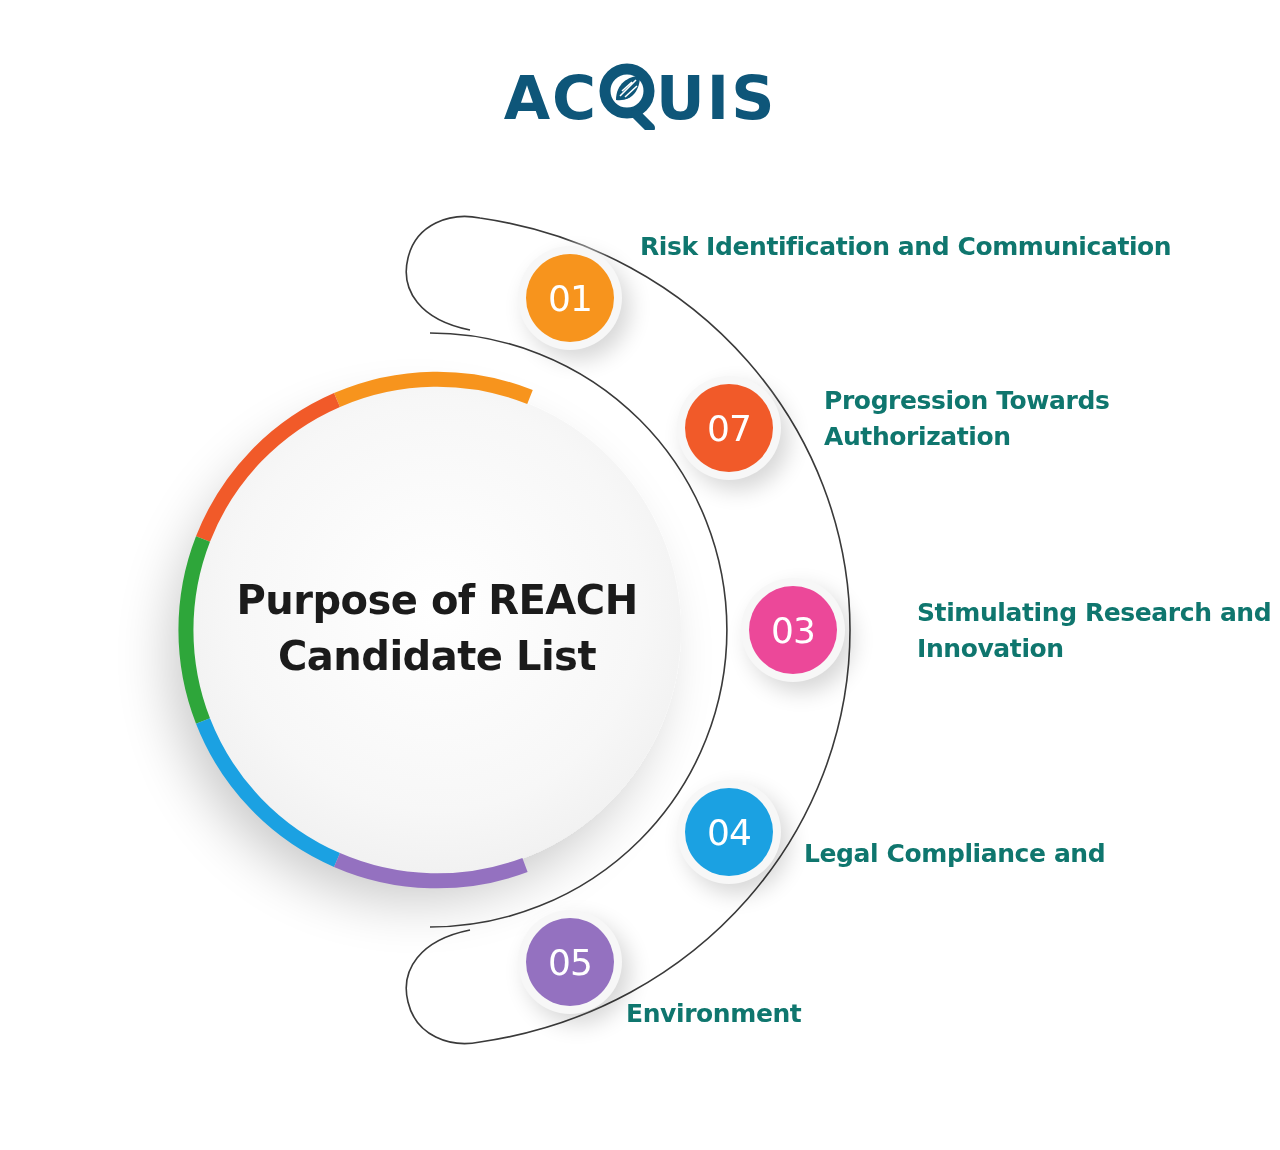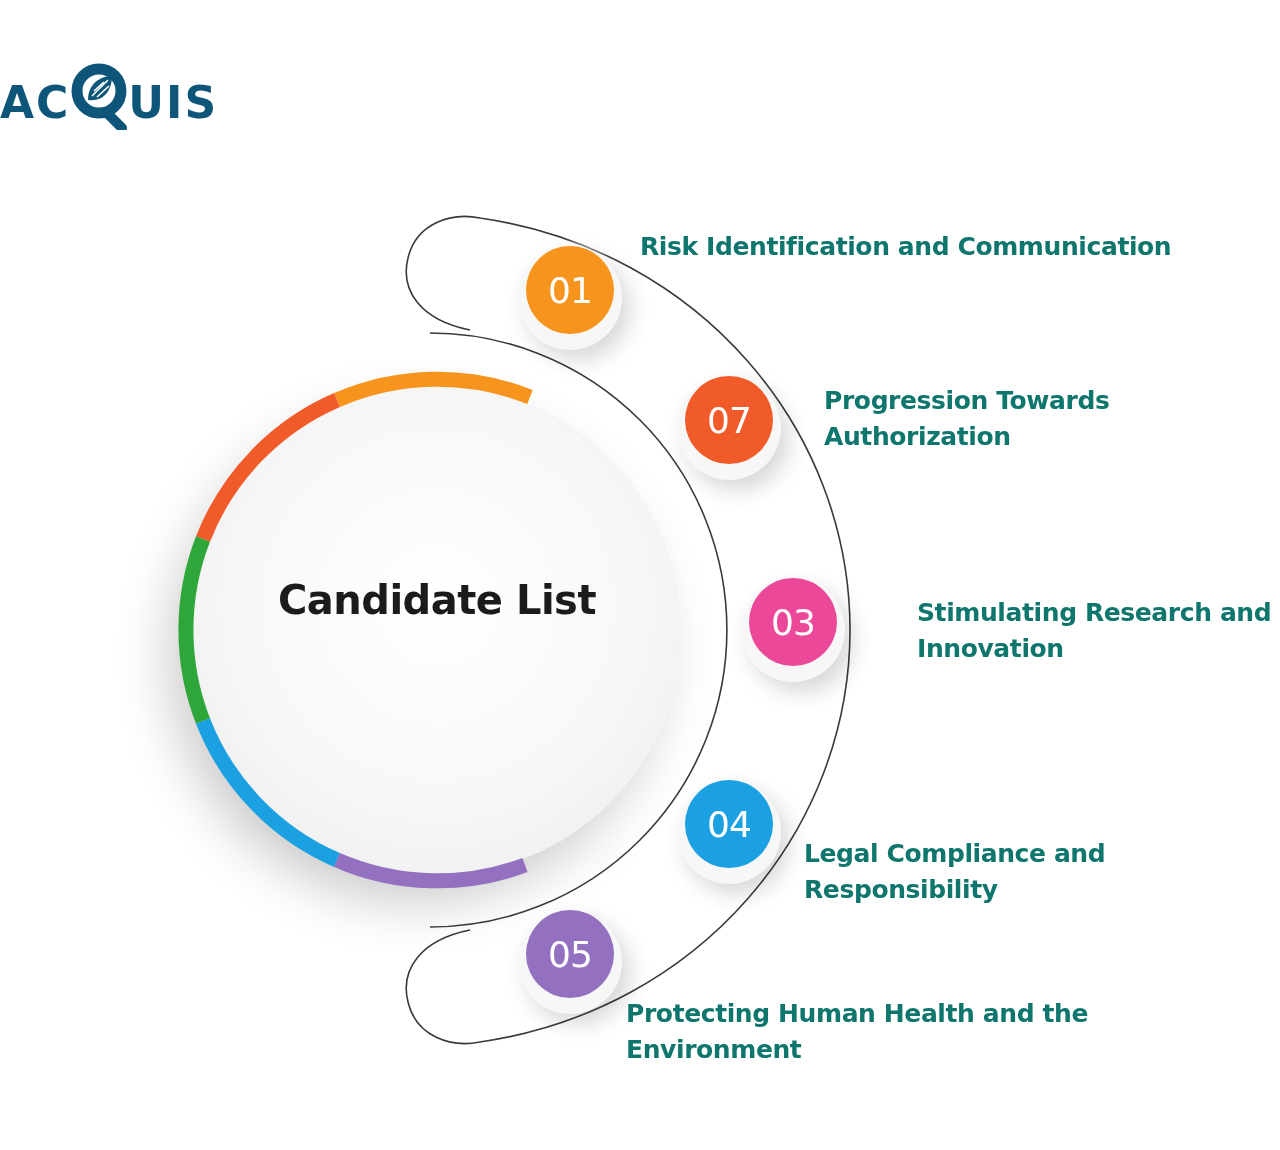--- a/index.html
+++ b/index.html
@@ -1,29 +1,29 @@
 <!DOCTYPE html>
 <html><head>
 <meta charset="utf-8">
 <style>
   html, body { margin: 0; padding: 0; background: #ffffff; }
   body { width: 1280px; height: 1150px; position: relative; overflow: hidden;
          font-family: "DejaVu Sans", "Liberation Sans", sans-serif; }
-  .logo { position: absolute; left: 0; top: 58px; width: 1280px; text-align: left;
-          font-family: "DejaVu Sans", sans-serif; font-weight: bold; font-size: 44px;
+  .logo { position: absolute; left: 0; top: 58px; width: 1280px; text-align: center;
+          font-family: "DejaVu Sans", sans-serif; font-weight: bold; font-size: 60px;
           letter-spacing: 2px; line-height: 76px; }
   .logo .leaf { display: inline-block; vertical-align: middle; }
   svg.stage { position: absolute; left: 0; top: 0; }
   .center-title { position: absolute; left: 187px; top: 572px; width: 500px; text-align: center;
                   font-family: "DejaVu Sans", sans-serif; font-weight: bold; font-size: 40px;
                   line-height: 56px; color: #1b1b1b; letter-spacing: -0.5px; }
   .badge { position: absolute; width: 104px; height: 104px; border-radius: 50%;
            background: #f7f7f7;
            box-shadow: 8px 10px 22px rgba(0,0,0,0.16), -2px -2px 6px rgba(255,255,255,0.9);
-           display: flex; justify-content: center; }
+           display: flex; align-items: center; justify-content: center; }
   .badge .dot { width: 88px; height: 88px; border-radius: 50%; display: flex;
                 align-items: center; justify-content: center; color: #ffffff;
                 font-family: "DejaVu Sans", sans-serif; font-size: 36px; font-weight: normal;
                 letter-spacing: -1px; }
   .item-label { position: absolute; color: #0f766e; font-family: "DejaVu Sans", sans-serif;
                 font-weight: bold; font-size: 25px; line-height: 36px; letter-spacing: -0.4px; }
 </style>
 </head>
 <body>
 
@@ -69,20 +69,21 @@
 
     <path d="M 530 397 A 251 251 0 0 0 337 400" stroke="#f7941d"></path>
     <path d="M 337 400 A 251 251 0 0 0 203 539" stroke="#f15a29"></path>
     <path d="M 203 539 A 251 251 0 0 0 203 721" stroke="#2ea63a"></path>
     <path d="M 203 721 A 251 251 0 0 0 337 860" stroke="#1ba1e2"></path>
     <path d="M 337 860 A 251 251 0 0 0 525 865" stroke="#9471c0"></path>
   </g>
 </svg>
 
 <div class="center-title">
+  <div>Purpose of REACH</div>
   <div>Candidate List</div>
 </div>
 
 <div class="badge" style="left:518px; top:246px;">
   <div class="dot" style="background:#f7941d;">01</div>
 </div>
 <div class="badge" style="left:677px; top:376px;">
   <div class="dot" style="background:#f15a29;">07</div>
 </div>
 <div class="badge" style="left:741px; top:578px;">
@@ -101,18 +102,16 @@
 <div class="item-label" style="left:824px; top:383px;">
   <div>Progression Towards</div>
   <div>Authorization</div>
 </div>
 <div class="item-label" style="left:917px; top:595px;">
   <div>Stimulating Research and</div>
   <div>Innovation</div>
 </div>
 <div class="item-label" style="left:804px; top:836px;">
   <div>Legal Compliance and</div>
-  <div>Responsibility</div>
 </div>
 <div class="item-label" style="left:626px; top:996px;">
-  <div>Protecting Human Health and the</div>
   <div>Environment</div>
 </div>
 
 </body></html>

